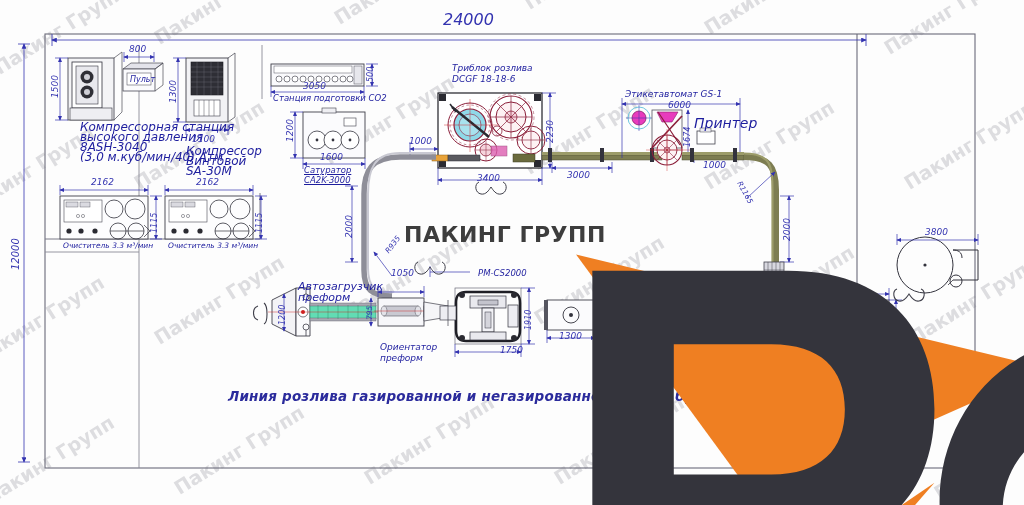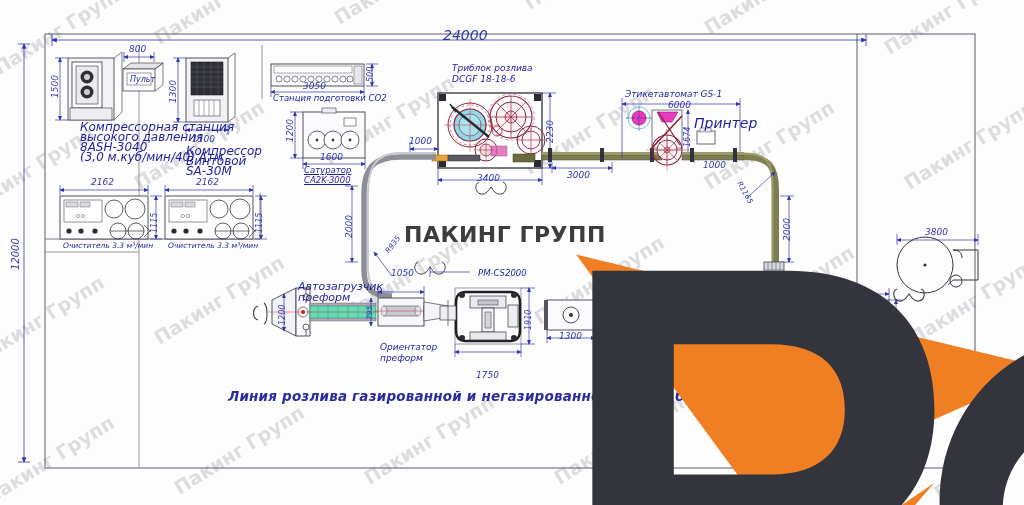--- a/index.html
+++ b/index.html
@@ -609,21 +609,21 @@
           <line x1="978" y1="234" x2="978" y2="245"></line>
     </g>
 
     <g fill="none" stroke="#3f3f4a" stroke-width="1">
       <path d="M479,182 C474,184 475,193 481,194 C486,195 489,190 491,187 C493,190 496,195 501,194 C507,193 508,184 503,182"></path>
       <path d="M418,262 C413,264 414,273 420,274 C425,275 428,270 430,267 C432,270 435,275 440,274 C446,273 447,264 442,262"></path>
     </g>
   </svg>
   </div>
 
-  <div class="dim" style="left:443px;top:27px;font-size:14px;">24000</div>
+  <div class="dim" style="left:443px;top:10px;font-size:16px;">24000</div>
   <div class="dim dimv" style="left:10px;top:270px;font-size:10px;transform:rotate(-90deg);">12000</div>
 
   <div class="dim dimv" style="left:50px;top:98px;transform:rotate(-90deg);">1500</div>
   <div class="eq eqb" style="left:80px;top:122px;">
     <div>Компрессорная станция</div>
     <div>высокого давления</div>
     <div>8ASH-3040</div>
     <div>(3,0 м.куб/мин/40) Атм</div>
   </div>
 
@@ -684,21 +684,21 @@
   <div class="dim dimv" style="left:278px;top:325px;transform:rotate(-90deg);font-size:8px;">1200</div>
 
   <div class="dim" style="left:391px;top:268px;">1050</div>
   <div class="dim dimv" style="left:365px;top:320px;transform:rotate(-90deg);font-size:7.5px;">795</div>
   <div class="eq eqb" style="left:380px;top:342px;font-size:9px;line-height:11px;">
     <div>Ориентатор</div>
     <div>преформ</div>
   </div>
 
   <div class="eq" style="left:478px;top:268px;font-size:8.5px;">PM-CS2000</div>
-  <div class="dim" style="left:476px;top:345px;margin-top:25px;">1750</div>
+  <div class="dim" style="left:500px;top:345px;">1750</div>
   <div class="dim dimv" style="left:524px;top:330px;transform:rotate(-90deg);font-size:8px;">1910</div>
 
   <div class="dim" style="left:559px;top:331px;">1300</div>
   <div class="dim dimv" style="left:596px;top:325px;transform:rotate(-90deg);font-size:8px;">820</div>
   <div class="eq" style="left:607px;top:303px;font-size:8.5px;line-height:11px;">
     <div>Холодильная установка</div>
     <div>HC-05 AC!</div>
   </div>
 
   <div class="dim" style="left:830px;top:281px;">2500</div>

